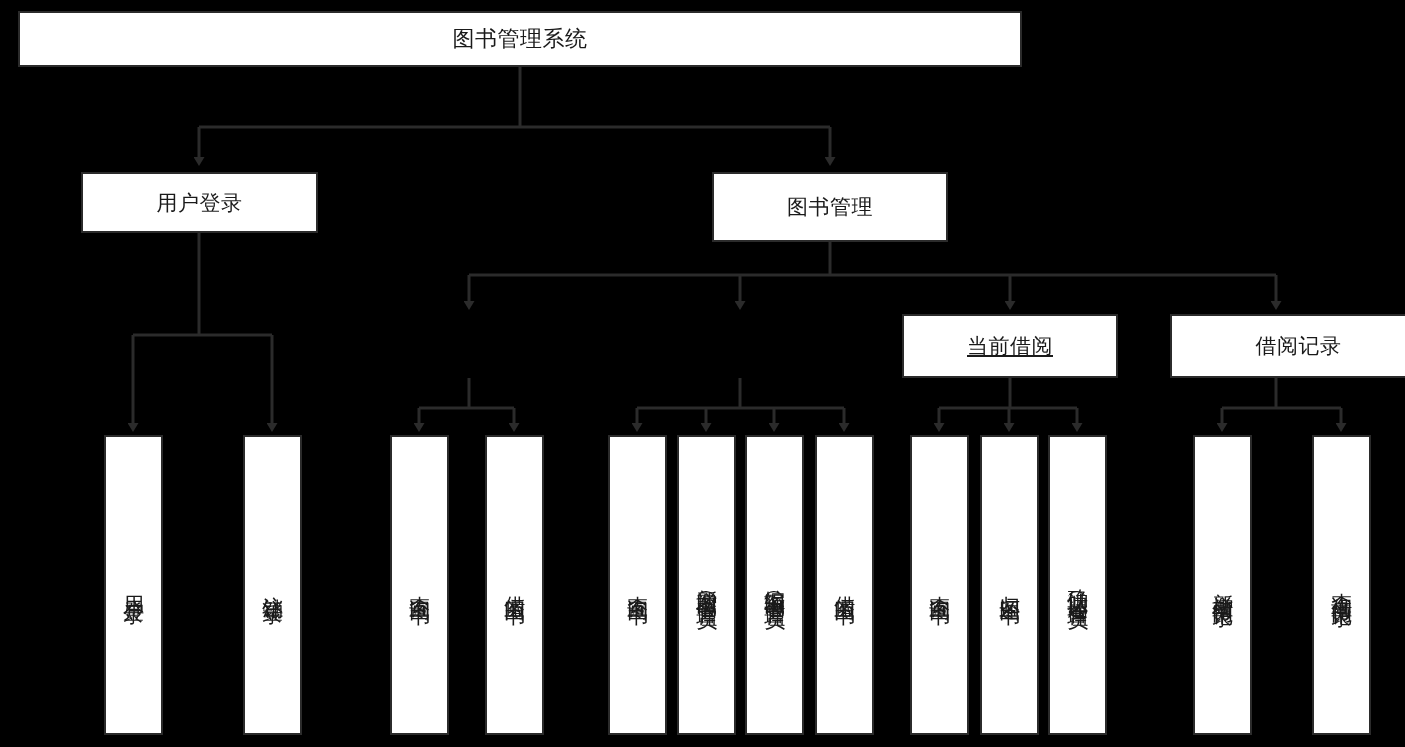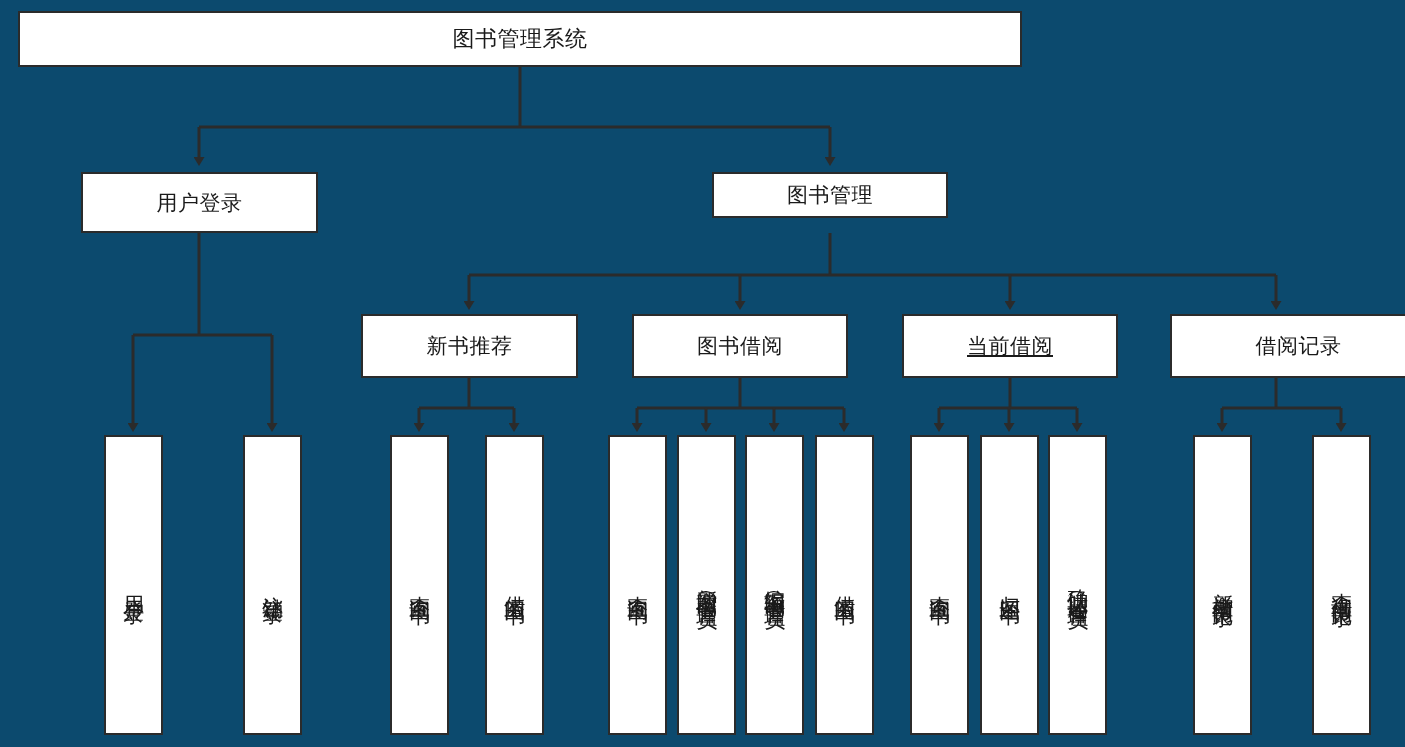--- a/index.html
+++ b/index.html
@@ -8,21 +8,21 @@
     padding: 0;
     background: #ffffff;
   }
   body {
     font-family: "Liberation Sans", "DejaVu Sans", sans-serif;
   }
   #canvas {
     position: relative;
     width: 1405px;
     height: 747px;
-    background: #0c4a6e;
+    background: #000000;
     overflow: hidden;
   }
   svg.connectors {
     position: absolute;
     left: 0;
     top: 0;
     width: 1405px;
     height: 747px;
     pointer-events: none;
   }
@@ -125,30 +125,24 @@
     </g>
   </svg>
 
   <div class="node horiz root" style="left:18px; top:11px; width:1004px; height:56px;">
     <span class="label">图书管理系统</span>
   </div>
 
   <div class="node horiz" style="left:81px; top:172px; width:237px; height:61px;">
     <span class="label">用户登录</span>
   </div>
-  <div class="node horiz" style="left:712px; top:172px; width:236px; height:46px;">
+  <div class="node horiz" style="left:712px; top:172px; width:236px; height:70px;">
     <span class="label">图书管理</span>
   </div>
 
-  <div class="node horiz" style="left:361px; top:314px; width:217px; height:64px;">
-    <span class="label">新书推荐</span>
-  </div>
-  <div class="node horiz" style="left:632px; top:314px; width:216px; height:64px;">
-    <span class="label">图书借阅</span>
-  </div>
   <div class="node horiz" style="left:902px; top:314px; width:216px; height:64px;text-decoration:underline;">
     <span class="label">当前借阅</span>
   </div>
   <div class="node horiz" style="left:1170px; top:314px; width:257px; height:64px;">
     <span class="label">借阅记录</span>
   </div>
 
   <div class="node vert" style="left:104px; top:435px; width:59px; height:300px;">
     <span class="label">用户登录</span>
   </div>

